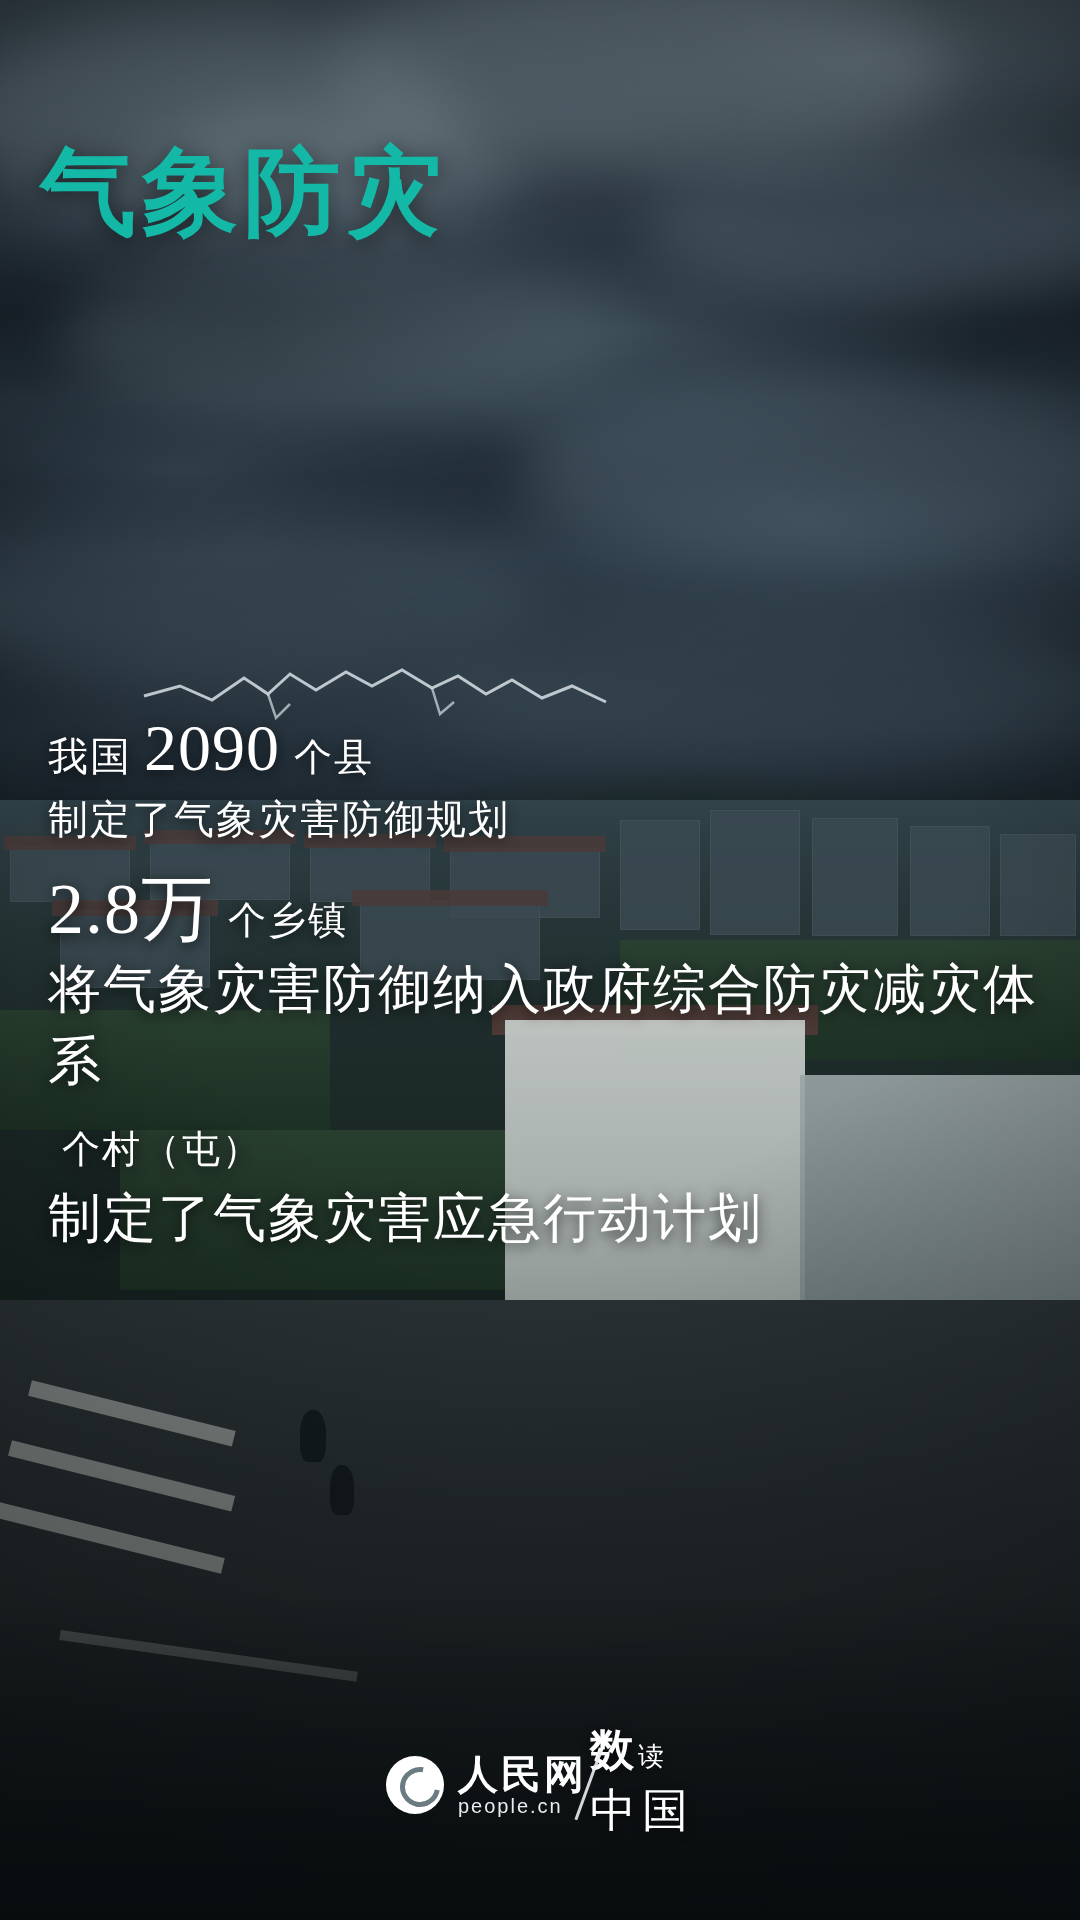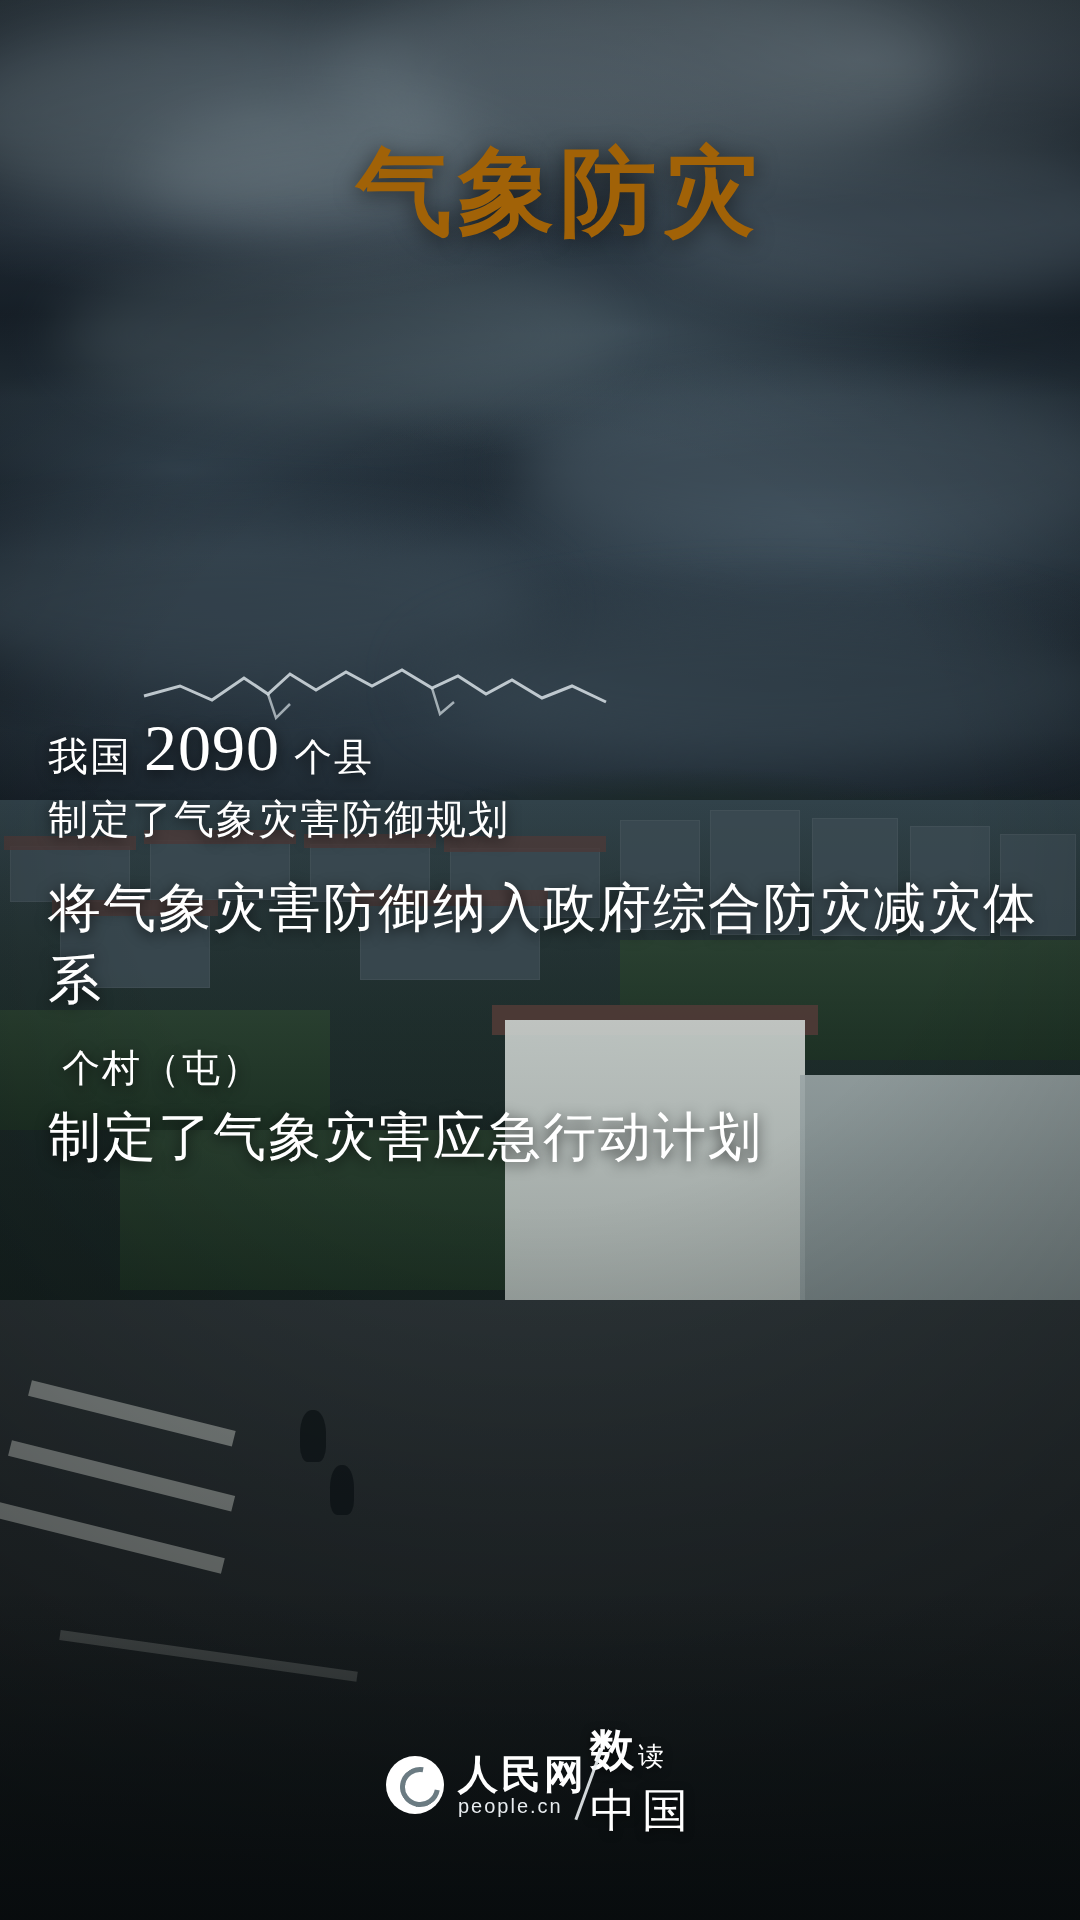--- a/index.html
+++ b/index.html
@@ -154,24 +154,23 @@
     position: absolute;
     left: 0; top: 140px;
     width: 1080px;
   }
   .headline .line1 {
     margin-left: 40px;
     font-family: "Liberation Sans", "DejaVu Sans", sans-serif;
     font-weight: bold;
     font-size: 96px;
     letter-spacing: 6px;
-    color: #a16207;
+    color: #14b8a6;
     text-shadow: 0 4px 22px rgba(0,0,0,0.55);
     line-height: 1.08;
-    text-align: center;
   }
   .headline .line2 {
     margin-top: 26px;
     text-align: right;
     padding-right: 62px;
     font-family: "Liberation Sans", "DejaVu Sans", sans-serif;
     font-weight: bold;
     font-size: 104px;
     letter-spacing: 6px;
     color: #f7e3b0;
@@ -357,20 +356,24 @@
     <div class="stat stat-1">
       <div class="stat-head">
         <span class="stat-prefix">我国</span>
         <span class="stat-number">2090</span>
         <span class="stat-unit">个县</span>
       </div>
       <div class="stat-desc">制定了气象灾害防御规划</div>
     </div>
 
     <div class="stat stat-2">
+      <div class="stat-head">
+        <span class="stat-number">2.8万</span>
+        <span class="stat-unit">个乡镇</span>
+      </div>
       <div class="stat-desc">将气象灾害防御纳入政府综合防灾减灾体系</div>
     </div>
 
     <div class="stat stat-3">
       <div class="stat-head">
         <span class="stat-unit">个村（屯）</span>
       </div>
       <div class="stat-desc">制定了气象灾害应急行动计划</div>
     </div>
 

